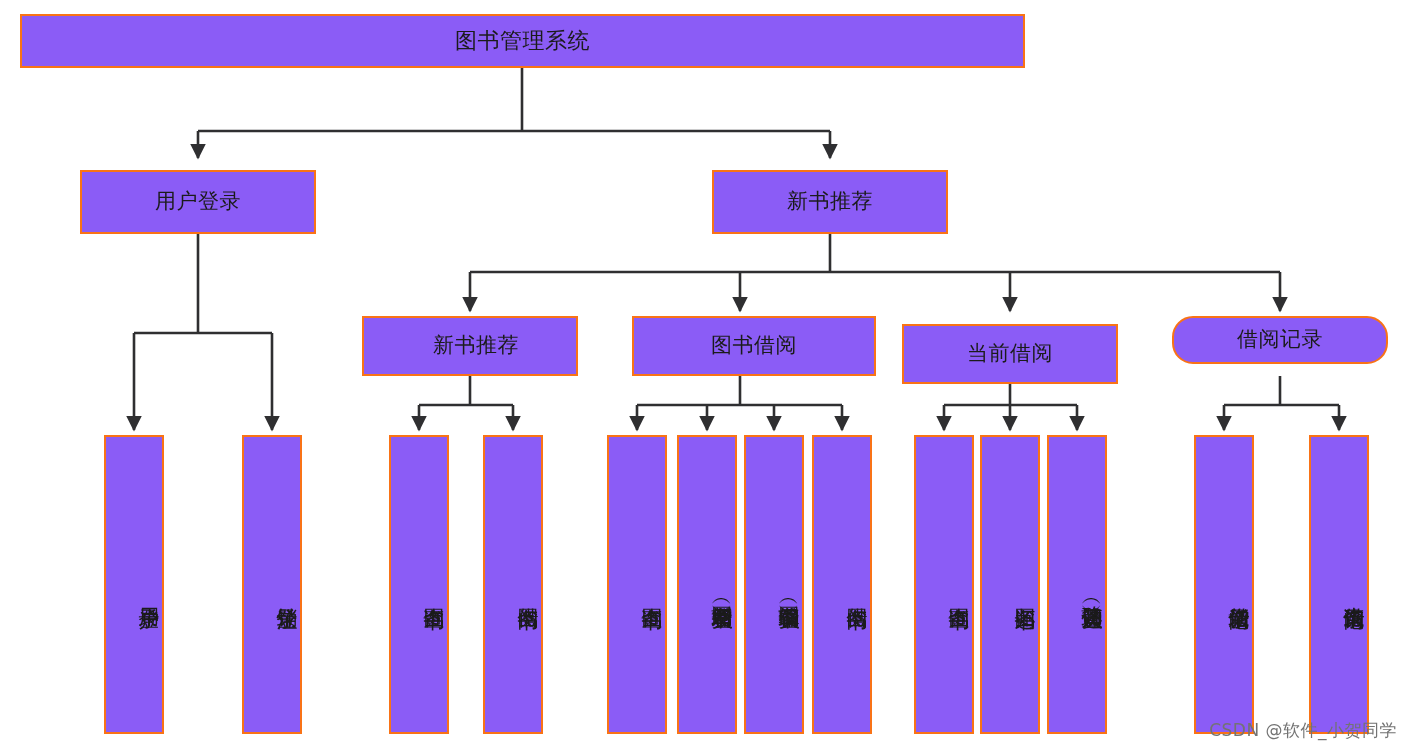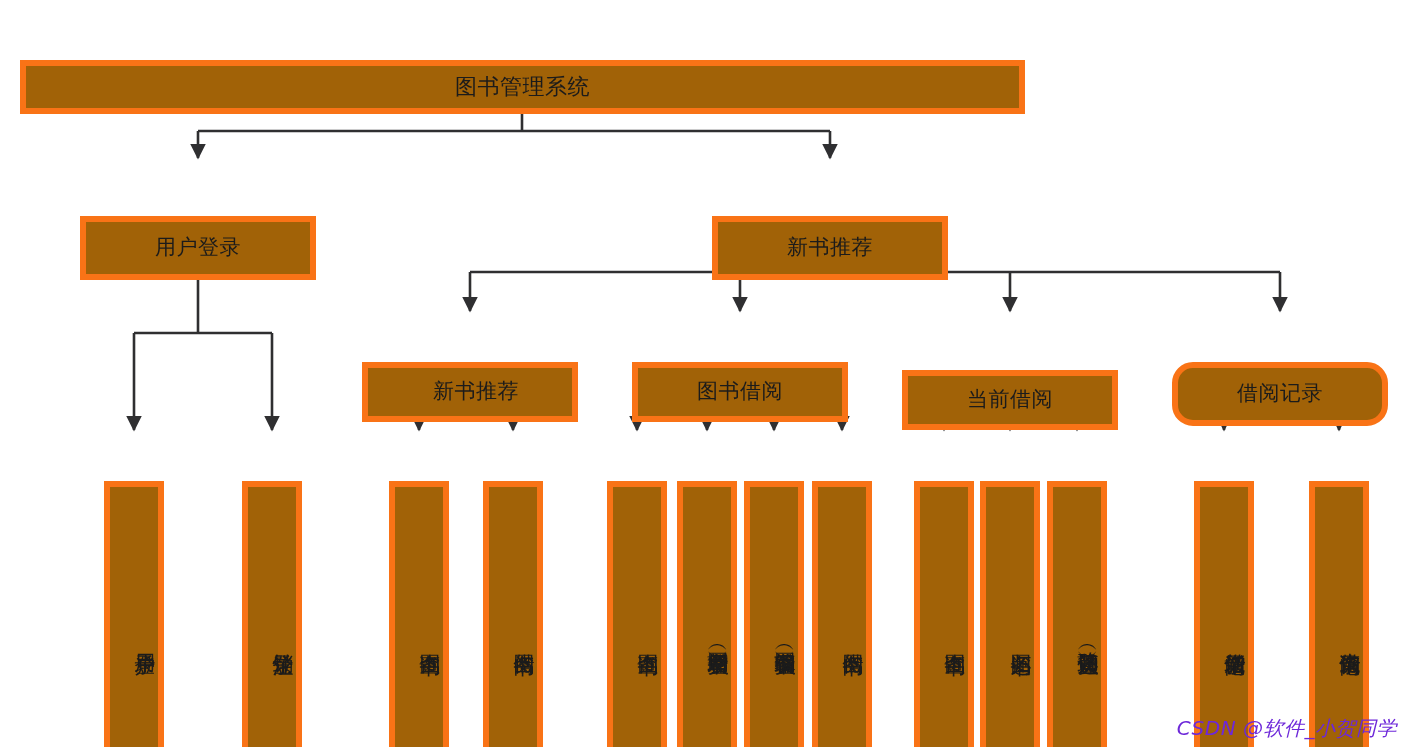--- a/index.html
+++ b/index.html
@@ -22,28 +22,27 @@
     position: absolute;
     left: 0;
     top: 0;
     width: 1405px;
     height: 747px;
     pointer-events: none;
   }
   .node {
     position: absolute;
     box-sizing: border-box;
-    background: #a16207;
-    border: 6px solid #f97316;
+    background: #8b5cf6;
+    border: 2px solid #f97316;
     display: flex;
     align-items: center;
     justify-content: center;
     color: #1b1b1b;
     letter-spacing: 0.5px;
-    margin-top: 46px;
   }
   .node.horiz {
     font-size: 21px;
     line-height: 1.2;
   }
   .node.vert {
     writing-mode: vertical-rl;
     text-orientation: upright;
     font-size: 21px;
     line-height: 1.32;
@@ -51,25 +50,24 @@
     justify-content: center;
     padding-top: 14px;
   }
   .node.root {
     font-size: 22px;
   }
   .watermark {
     position: absolute;
     right: 8px;
     bottom: 5px;
-    font-size: 20px;
-    color: #6d28d9;
+    font-size: 17px;
+    color: #737373;
     letter-spacing: 0.5px;
     white-space: nowrap;
-    font-style: italic;
   }
 </style>
 </head>
 <body>
 
 <div id="canvas">
 
   <svg class="wires" viewBox="0 0 1405 747" xmlns="http://www.w3.org/2000/svg">
     <defs>
       <marker id="arrow" viewBox="0 0 10 10" refX="9" refY="5" markerWidth="6" markerHeight="6" orient="auto-start-reverse">
@@ -119,23 +117,23 @@
       <path d="M 1339 405 L 1339 430" marker-end="url(#arrow)"></path>
     </g>
   </svg>
 
   <div class="node horiz root" style="left:20px; top:14px; width:1005px; height:54px;">图书管理系统</div>
 
   <div class="node horiz" style="left:80px; top:170px; width:236px; height:64px;">用户登录</div>
   <div class="node horiz" style="left:712px; top:170px; width:236px; height:64px;">新书推荐</div>
 
   <div class="node horiz" style="left:362px; top:316px; width:216px; height:60px;padding-left:12px;">新书推荐</div>
-  <div class="node horiz" style="left:632px; top:316px; width:216px; height:60px;">图书借阅</div>
+  <div class="node horiz" style="left:632px; top:316px; width:244px; height:60px;">图书借阅</div>
   <div class="node horiz" style="left:902px; top:324px; width:216px; height:60px;">当前借阅</div>
-  <div class="node horiz" style="left:1172px; top:316px; width:216px; height:64px;border-radius:21px;">借阅记录</div>
+  <div class="node horiz" style="left:1172px; top:316px; width:216px; height:48px;border-radius:21px;">借阅记录</div>
 
   <div class="node vert" style="left:104px; top:435px; width:60px; height:299px;">用户登录</div>
   <div class="node vert" style="left:242px; top:435px; width:60px; height:299px;">注销登录</div>
 
   <div class="node vert" style="left:389px; top:435px; width:60px; height:299px;">查询图书</div>
   <div class="node vert" style="left:483px; top:435px; width:60px; height:299px;">借阅图书</div>
 
   <div class="node vert" style="left:607px; top:435px; width:60px; height:299px;">查询图书</div>
   <div class="node vert" style="left:677px; top:435px; width:60px; height:299px;">新增图书（管理员）</div>
   <div class="node vert" style="left:744px; top:435px; width:60px; height:299px;">编辑图书（管理员）</div>

